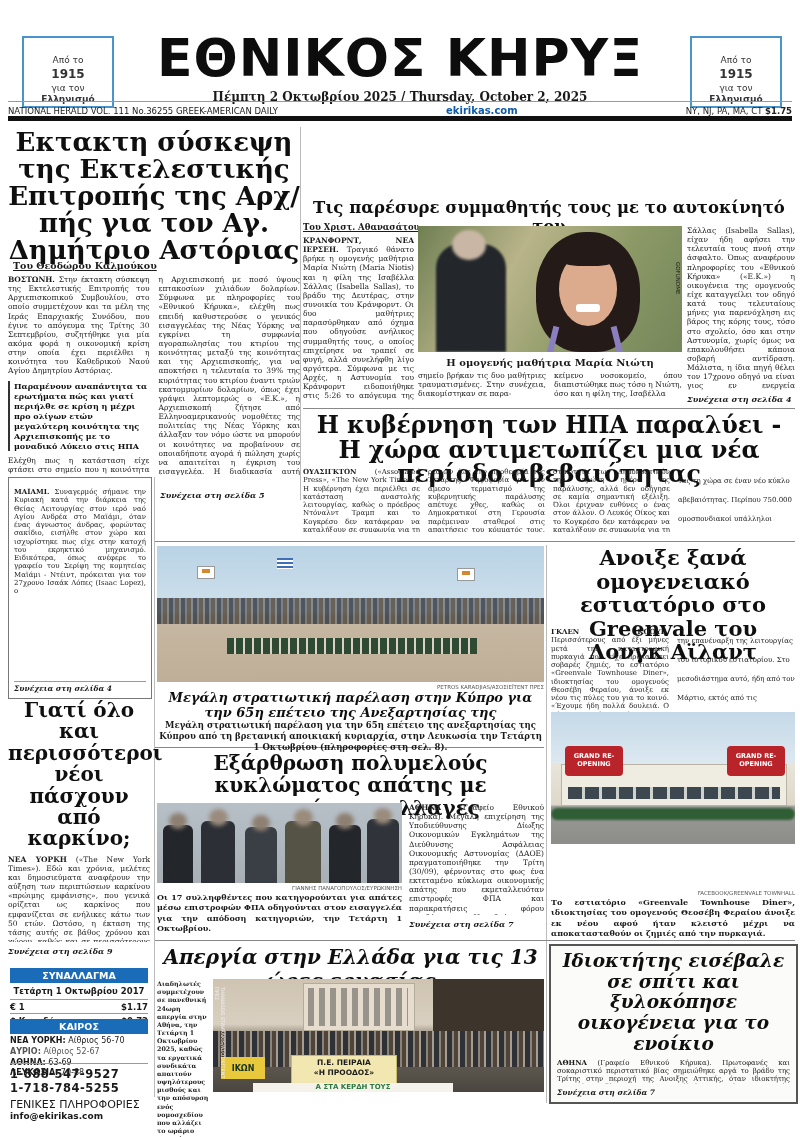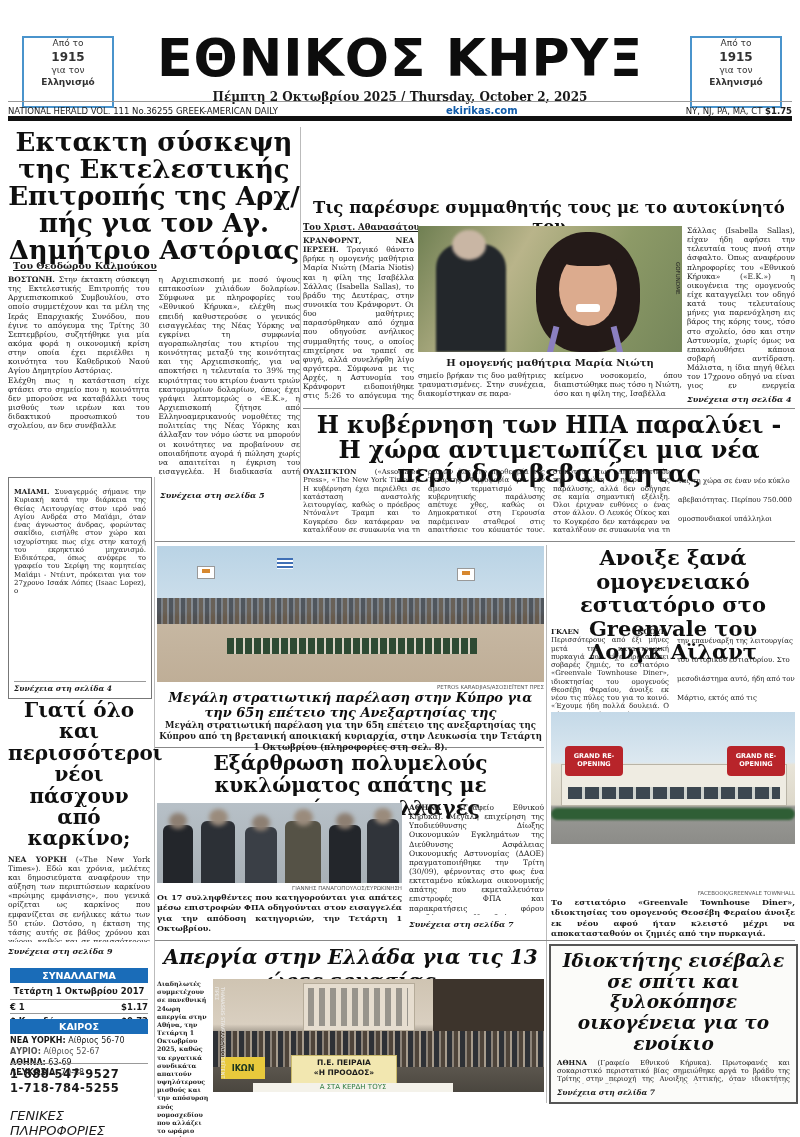--- a/index.html
+++ b/index.html
@@ -1,21 +1,21 @@
 <!DOCTYPE html>
 <html><head>
 <meta charset="utf-8">
 <style>
   html,body{margin:0;padding:0;background:#e8e8e8;}
   .page{position:relative;width:800px;height:1137px;background:#fff;margin:0 auto;
         font-family:"DejaVu Serif","Liberation Serif",serif;color:#1a1a1a;overflow:hidden;}
   .abs{position:absolute;}
   
   .badge{position:absolute;top:36px;width:88px;height:68px;border:2px solid #4a94cc;
-         display:flex;flex-direction:column;justify-content:flex-start;text-align:center;
+         display:flex;flex-direction:column;justify-content:flex-end;text-align:center;
          font-family:"DejaVu Sans","Liberation Sans",sans-serif;color:#333;font-size:9px;line-height:1.3;}
   .badge .b2{font-weight:bold;font-size:12px;}
   .badge .b4{font-weight:bold;}
   .mast-title{position:absolute;top:28px;left:120px;right:120px;text-align:center;
               font-family:"DejaVu Sans","Liberation Sans",sans-serif;font-weight:900;
               font-size:52px;letter-spacing:1px;color:#0d0d0d;}
   .dateline{position:absolute;top:90px;left:0;right:0;text-align:center;font-weight:bold;font-size:12px;}
   .infobar{position:absolute;top:101px;left:8px;right:8px;border-top:1px solid #999;
            padding-top:3px;display:flex;justify-content:space-between;align-items:baseline;
            font-family:"DejaVu Sans","Liberation Sans",sans-serif;font-size:8.5px;color:#222;}
@@ -83,20 +83,21 @@
   <div class="hrule" style="left:303px;top:408px;width:492px;"></div>
   <div class="hrule" style="left:155px;top:541px;width:640px;"></div>
   <div class="hrule" style="left:155px;top:747px;width:389px;"></div>
   <div class="hrule" style="left:155px;top:940px;width:640px;"></div>
 
   <div class="abs hl" style="left:8px;top:129px;width:292px;font-size:26px;line-height:1.04;">Εκτακτη σύσκεψη της Εκτελεστικής Επιτροπής της Αρχ/πής για τον Αγ. Δημήτριο Αστόριας</div>
   <div class="abs byline" style="left:13px;top:260px;">Του Θεοδώρου Καλμούκου</div>
   <div class="abs cols" style="left:8px;top:275px;width:292px;height:200px;gap:9px;overflow:hidden;">
     <div>
       <p class="body-t" style="margin:0;"><b>ΒΟΣΤΩΝΗ.</b> <span>Στην έκτακτη σύσκεψη της Εκτελεστικής Επιτροπής του Αρχιεπισκοπικού Συμβουλίου, στο οποίο συμμετέχουν και τα μέλη της Ιεράς Επαρχιακής Συνόδου, που έγινε το απόγευμα της Τρίτης 30 Σεπτεμβρίου, συζητήθηκε για μία ακόμα φορά η οικονομική κρίση στην οποία έχει περιέλθει η κοινότητα του Καθεδρικού Ναού Αγίου Δημητρίου Αστόριας.</span></p>
+      <div class="quote">Παραμένουν αναπάντητα τα ερωτήματα πώς και γιατί περιήλθε σε κρίση η μέχρι προ ολίγων ετών μεγαλύτερη κοινότητα της Αρχιεπισκοπής με το μοναδικό Λύκειο στις ΗΠΑ</div>
       <p class="body-t" style="margin:0;">Ελέχθη πως η κατάσταση είχε φτάσει στο σημείο που η κοινότητα δεν μπορούσε να καταβάλλει τους μισθούς των ιερέων και του διδακτικού προσωπικού του σχολείου, αν δεν συνέβαλλε</p>
     </div>
     <div>
       <p class="body-t" style="margin:0;">η Αρχιεπισκοπή με ποσό ύψους επτακοσίων χιλιάδων δολαρίων. Σύμφωνα με πληροφορίες του «Εθνικού Κήρυκα», ελέχθη πως επειδή καθυστερούσε ο γενικός εισαγγελέας της Νέας Υόρκης να εγκρίνει τη συμφωνία αγοραπωλησίας του κτιρίου της κοινότητας μεταξύ της κοινότητας και της Αρχιεπισκοπής, για να αποκτήσει η τελευταία το 39% της κυριότητας του κτιρίου έναντι τριών εκατομμυρίων δολαρίων, όπως έχει γράψει λεπτομερώς ο «Ε.Κ.», η Αρχιεπισκοπή ζήτησε από Ελληνοαμερικανούς νομοθέτες της πολιτείας της Νέας Υόρκης και άλλαξαν τον νόμο ώστε να μπορούν οι κοινότητες να προβαίνουν σε οποιαδήποτε αγορά ή πώληση χωρίς να απαιτείται η έγκριση του εισαγγελέα. Η διαδικασία αυτή αναμένεται να ολοκληρωθεί μέχρι το τέλος Οκτωβρίου οπότε και θα μπορέσει η Αρχιεπισκοπή να καταβάλλει τα υπόλοιπα δύο εκατομμύρια τριακόσιες χιλιάδες για να αποκτήσει το 39% του κτιρίου. Εν τω μεταξύ, αναπάντητο εξακολουθεί να παραμένει το</p>
     </div>
   </div>
   <div class="abs cont" style="left:160px;top:486px;">Συνέχεια στη σελίδα 5</div>
 
   <div class="abs hl" style="left:303px;top:198px;width:492px;font-size:16.5px;">Τις παρέσυρε συμμαθητής τους με το αυτοκίνητό του</div>
   <div class="abs byline" style="left:303px;top:222px;font-size:8.5px;">Του Χριστ. Αθανασάτου</div>
@@ -174,21 +175,21 @@
       <div><b>ΝΕΑ ΥΟΡΚΗ:</b> <span>Αίθριος 56-70</span></div>
       <div><b style="color:#555;">ΑΥΡΙΟ:</b> <span style="color:#555;">Αίθριος 52-67</span></div>
       <div><b>ΑΘΗΝΑ:</b> <span>63-69</span></div>
       <div><b>ΛΕΥΚΩΣΙΑ:</b> <span>70-88</span></div>
     </div>
   </div>
 
   <div class="sbox" style="top:1063px;border-top:1px solid #999;padding-top:3px;">
     <div style="font-size:11.5px;font-weight:bold;letter-spacing:0.5px;">1-888-547-9527</div>
     <div style="font-size:11.5px;font-weight:bold;letter-spacing:0.5px;">1-718-784-5255</div>
-    <div style="font-size:13px;margin-top:13px;font-style:italic;">ΓΕΝΙΚΕΣ ΠΛΗΡΟΦΟΡΙΕΣ</div>
+    <div style="font-size:11px;margin-top:3px;">ΓΕΝΙΚΕΣ ΠΛΗΡΟΦΟΡΙΕΣ</div>
     <div style="font-size:9px;font-weight:bold;">info@ekirikas.com</div>
   </div>
 
   <div class="photo" style="left:157px;top:546px;width:387px;height:136px;background:linear-gradient(#b9d3e5 0%,#cfe0ec 48%,#c7b8a3 52%,#bfae97 100%);">
     <div class="abs" style="left:0;top:52px;width:387px;height:26px;background:repeating-linear-gradient(90deg,#3a3e44 0 4px,#6d7177 4px 6px,#574b3e 6px 10px,#777c83 10px 12px);opacity:.85;"></div>
     <div class="abs" style="left:40px;top:20px;width:16px;height:11px;background:#fff;border:1px solid #999;">
         <div style="width:8px;height:4px;background:#d7882f;margin:2px auto;"></div>
       </div>
     <div class="abs" style="left:120px;top:12px;width:16px;height:11px;background:repeating-linear-gradient(#3f6fb5 0 2px,#fff 2px 4px);"></div>
     <div class="abs" style="left:300px;top:22px;width:16px;height:11px;background:#fff;border:1px solid #999;">
@@ -253,21 +254,21 @@
     <div class="abs" style="left:90px;top:4px;width:110px;height:46px;background:#e6ddcf;border:1px solid #b5ab99;">
       <div style="position:absolute;left:4px;top:4px;width:100px;height:38px;background:repeating-linear-gradient(90deg,#5a5a57 0 6px,#e6ddcf 6px 11px),repeating-linear-gradient(#5a5a57 0 6px,transparent 6px 12px);opacity:.55;"></div>
     </div>
     <div class="abs" style="left:220px;top:0;width:111px;height:52px;background:#3d342c;"></div>
     <div class="abs" style="left:0;top:52px;width:331px;height:36px;background:repeating-linear-gradient(90deg,#2e3136 0 5px,#8c8378 5px 7px,#4e443a 7px 11px,#a79c8d 11px 13px);"></div>
     <div class="abs" style="left:8px;top:78px;width:44px;height:22px;background:#e8c93c;color:#16331f;font-family:'DejaVu Sans',sans-serif;font-weight:bold;font-size:8px;display:flex;align-items:center;justify-content:center;">ΙΚΩΝ</div>
     <div class="abs" style="left:78px;top:76px;width:104px;height:28px;background:#f2e7b0;border:1px solid #c9b96a;color:#1c1c1c;font-family:'DejaVu Sans',sans-serif;font-weight:bold;font-size:7.5px;text-align:center;line-height:1.3;padding-top:2px;">
       <div>Π.Ε. ΠΕΙΡΑΙΑ</div>
       <div>«Η ΠΡΟΟΔΟΣ»</div>
     </div>
-    <div class="abs" style="left:40px;top:104px;width:200px;height:9px;background:#f4f2ea;color:#2e7a3e;font-family:'DejaVu Sans',sans-serif;font-weight:normal;font-size:7px;text-align:center;">Α ΣΤΑ ΚΕΡΔΗ ΤΟΥΣ</div>
+    <div class="abs" style="left:40px;top:104px;width:200px;height:9px;background:#f4f2ea;color:#2e7a3e;font-family:'DejaVu Sans',sans-serif;font-weight:bold;font-size:7px;text-align:center;">Α ΣΤΑ ΚΕΡΔΗ ΤΟΥΣ</div>
     <span class="vtxt" style="left:1px;top:8px;font-size:5px;color:#f0f0f0;">THANASSIS STAVRAKIS/ΑΣΟΣΙΕΪΤΕΝΤ ΠΡΕΣ</span>
   </div>
 
   <div class="abs" style="left:549px;top:944px;width:233px;height:146px;border:2px solid #555;background:#fbfbf9;padding:5px 6px;display:flex;flex-direction:column;">
     <div class="hl" style="font-style:italic;font-size:18.5px;line-height:1.12;">Ιδιοκτήτης εισέβαλε σε σπίτι και ξυλοκόπησε οικογένεια για το ενοίκιο</div>
     <div class="body-s" style="margin-top:4px;flex:1;overflow:hidden;">
       <b>ΑΘΗΝΑ</b>
       <span>(Γραφείο Εθνικού Κήρυκα). Πρωτοφανές και σοκαριστικό περιστατικό βίας σημειώθηκε αργά το βράδυ της Τρίτης στην περιοχή της Ανοιξης Αττικής, όταν ιδιοκτήτης κατοικίας μαζί με τον γιο του εισέβαλαν σε σπίτι ενοικιαστών και επιτέθηκαν άγρια στην οικογένεια που διέμενε εκεί. Σύμφωνα με τις πρώτες πληροφορίες, το τελευταίο διάστημα ο ιδιοκτήτης είχε έντονες προστριβές με τους ενοικιαστές για τη μη καταβολή ενοικίων, με αποτέλεσμα η διαμάχη να κλιμακώνεται συνεχώς. Το βράδυ της Τρίτης η ένταση ξέφυγε από κάθε έλεγχο. Ο ιδιοκτήτης, συνοδευόμενος από τον γιο του, μπήκαν βίαια στο σπίτι, οπλισμένοι με ρόπαλα και μαχαί-</span>
     </div>
     <div class="cont" style="font-size:7.5px;">Συνέχεια στη σελίδα 7</div>

